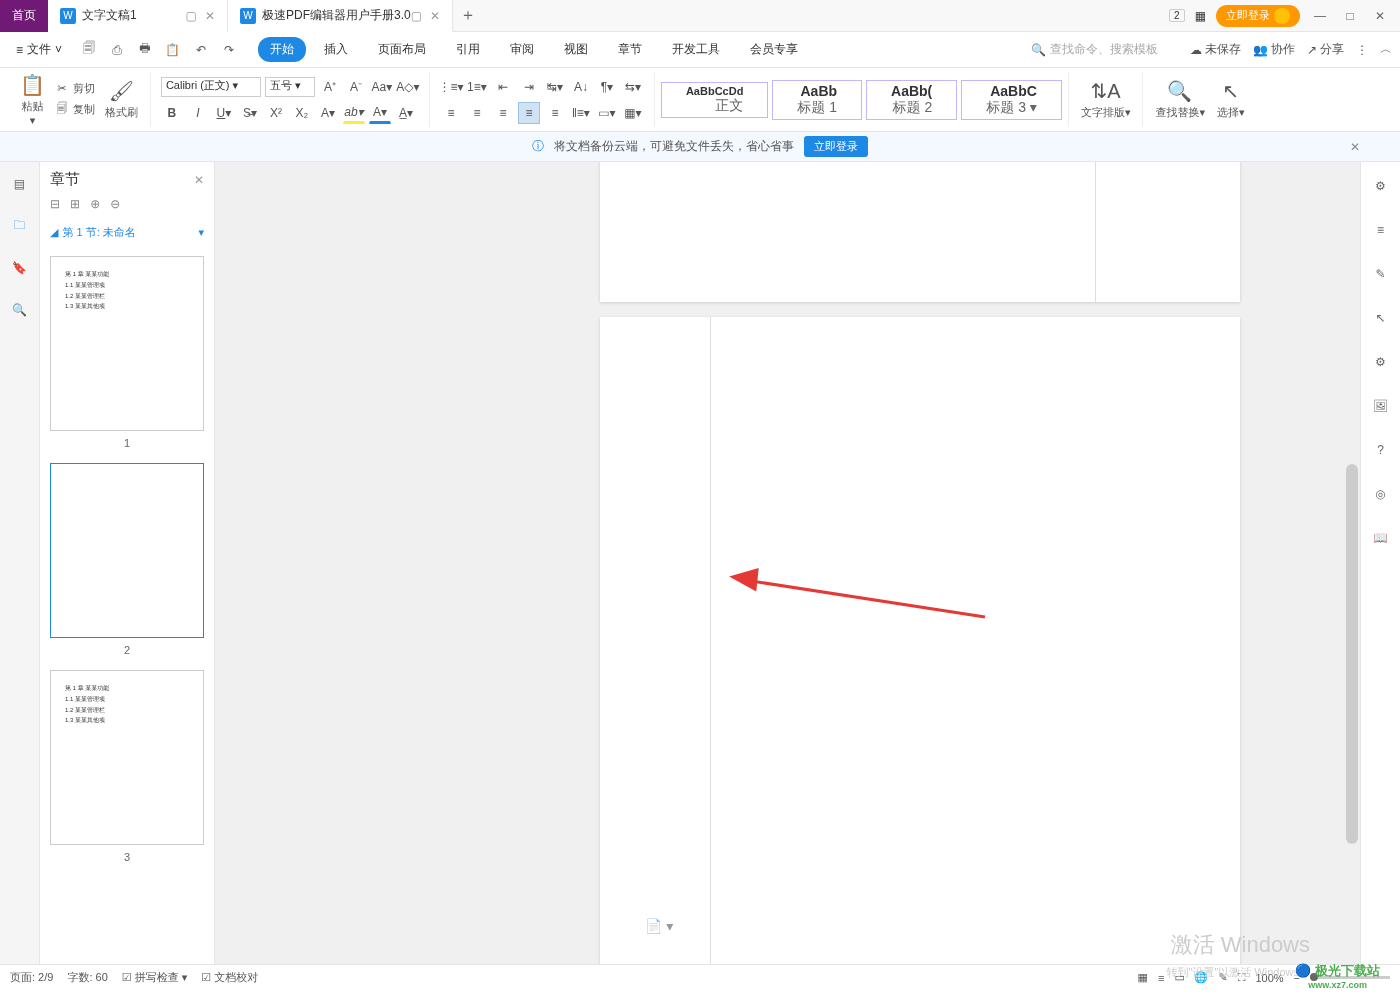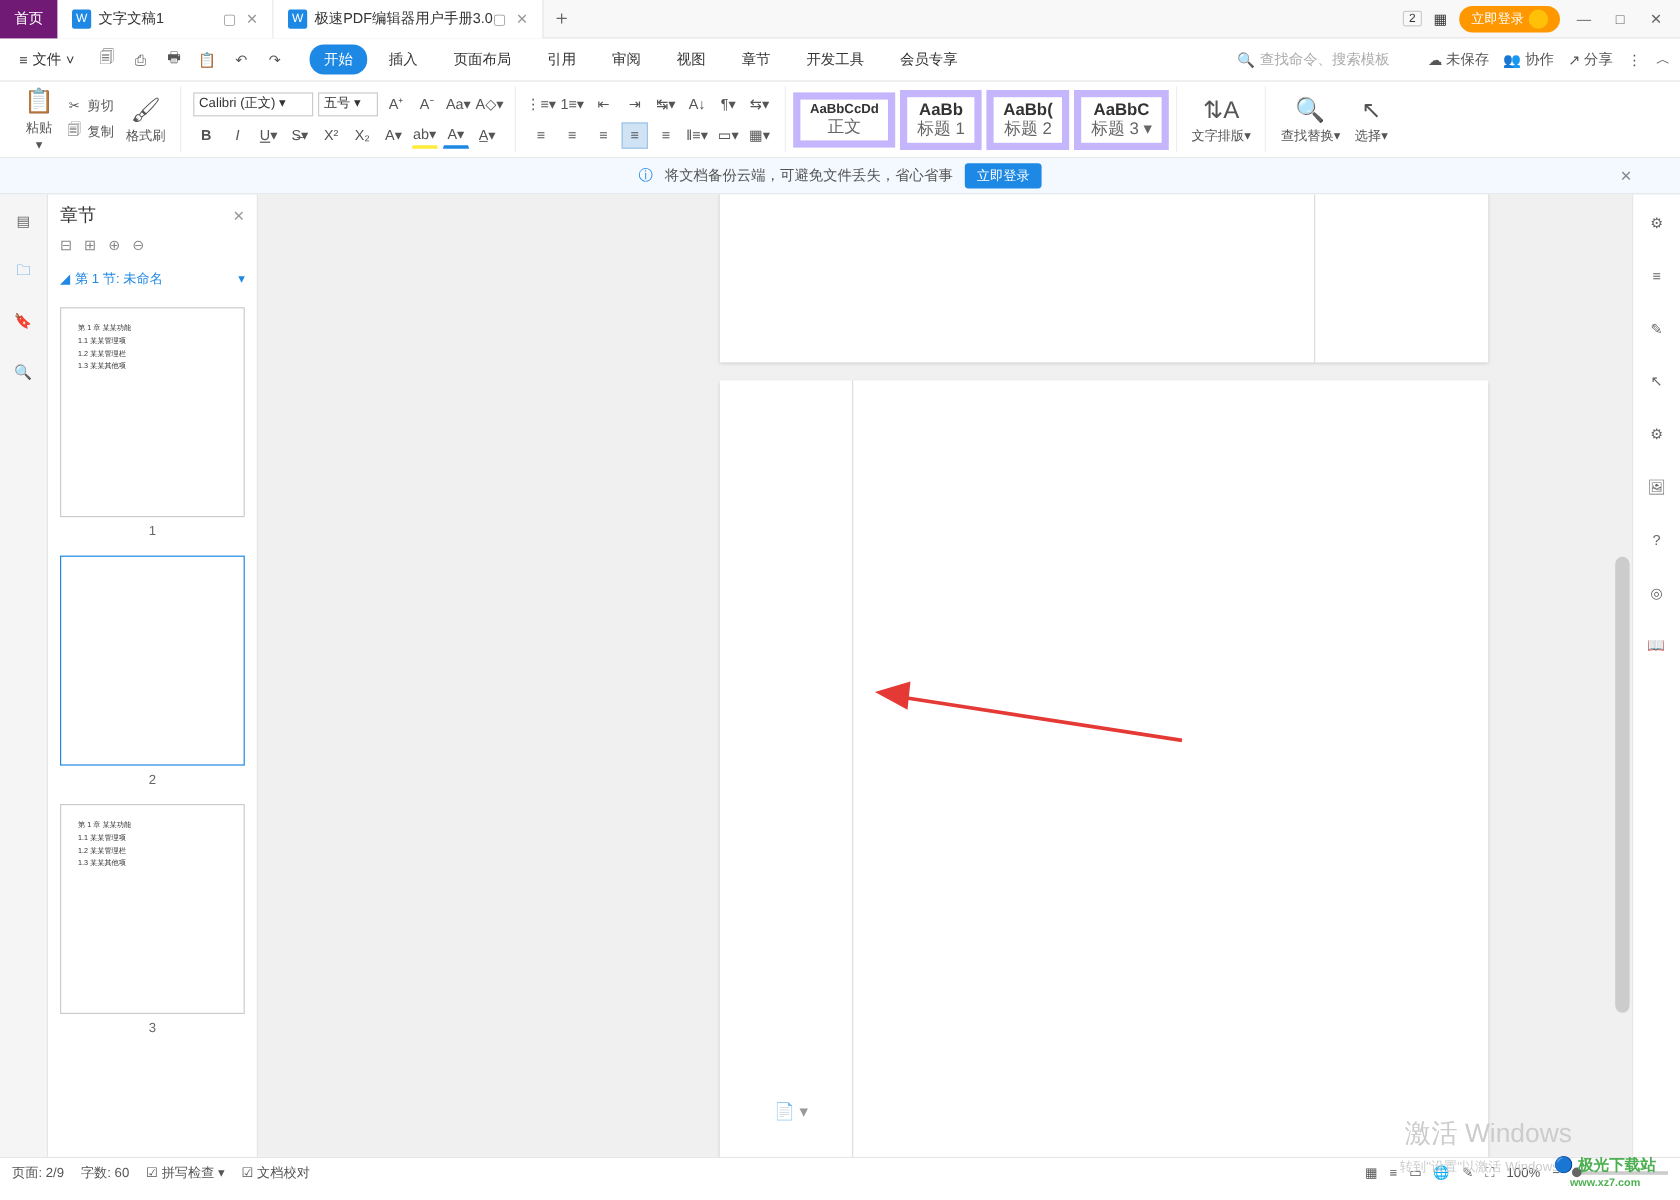--- a/index.html
+++ b/index.html
@@ -35,21 +35,21 @@
 .small-btns { display:flex; flex-direction:column; gap:2px; }
 .sbtn { display:flex; align-items:center; gap:4px; padding:1px 4px; cursor:pointer; font-size:11px; color:#555; }
 .sbtn .ic { width:14px; text-align:center; }
 .font-row { display:flex; align-items:center; gap:4px; }
 .font-sel { border:1px solid #ccc; height:20px; padding:0 4px; font-size:11px; background:#fff; }
 .font-sel.name { width:100px; }
 .font-sel.size { width:50px; }
 .ibtn { width:22px; height:22px; display:flex; align-items:center; justify-content:center; cursor:pointer; color:#555; border:1px solid transparent; }
 .ibtn.active { background:#d0e3f5; border:1px solid #9cc3e8; }
 .font-block { display:flex; flex-direction:column; gap:4px; padding:0 4px; }
-.style-item { border:6px solid #c4b5fd; padding:2px 8px; text-align:center; cursor:pointer; min-width:52px; }
+.style-item { border:1px solid #c4b5fd; padding:2px 24px; text-align:right; cursor:pointer; min-width:52px; }
 .style-title { font-size:14px; font-weight:bold; }
 .style-name { font-size:14px; color:#666; }
 
 .banner { height:30px; background:#f4f8ff; display:flex; align-items:center; justify-content:center; gap:10px; color:#555; border-bottom:1px solid #e5e5e5; position:relative; }
 .banner-btn { background:#1e88e5; color:#fff; padding:3px 10px; border-radius:3px; font-size:11px; cursor:pointer; }
 .banner-close { position:absolute; right:40px; color:#888; cursor:pointer; }
 
 .main { display:flex; height:802px; }
 .left-tabs { width:40px; background:#f5f5f5; border-right:1px solid #e5e5e5; display:flex; flex-direction:column; align-items:center; padding-top:10px; gap:18px; color:#666; }
 .lt-icon { width:24px; height:24px; display:flex; align-items:center; justify-content:center; cursor:pointer; }
@@ -185,21 +185,21 @@
             <b>B</b>
           </div>
         <div class="ibtn">
             <i>I</i>
           </div>
         <div class="ibtn"><u>U</u>▾</div>
         <div class="ibtn">S̶▾</div>
         <div class="ibtn">X²</div>
         <div class="ibtn">X₂</div>
         <div class="ibtn">A▾</div>
-        <div class="ibtn" style="border-bottom:3px solid #ffeb3b;">ab▾</div>
+        <div class="ibtn" style="border-bottom:3px solid #ffeb3b;font-style:italic;">ab▾</div>
         <div class="ibtn" style="border-bottom:3px solid #1e88e5;">A▾</div>
         <div class="ibtn">A̲▾</div>
       </div>
     </div>
   </div>
   <div class="rgroup">
     <div class="font-block">
       <div class="font-row">
         <div class="ibtn">⋮≡▾</div>
         <div class="ibtn">1≡▾</div>

